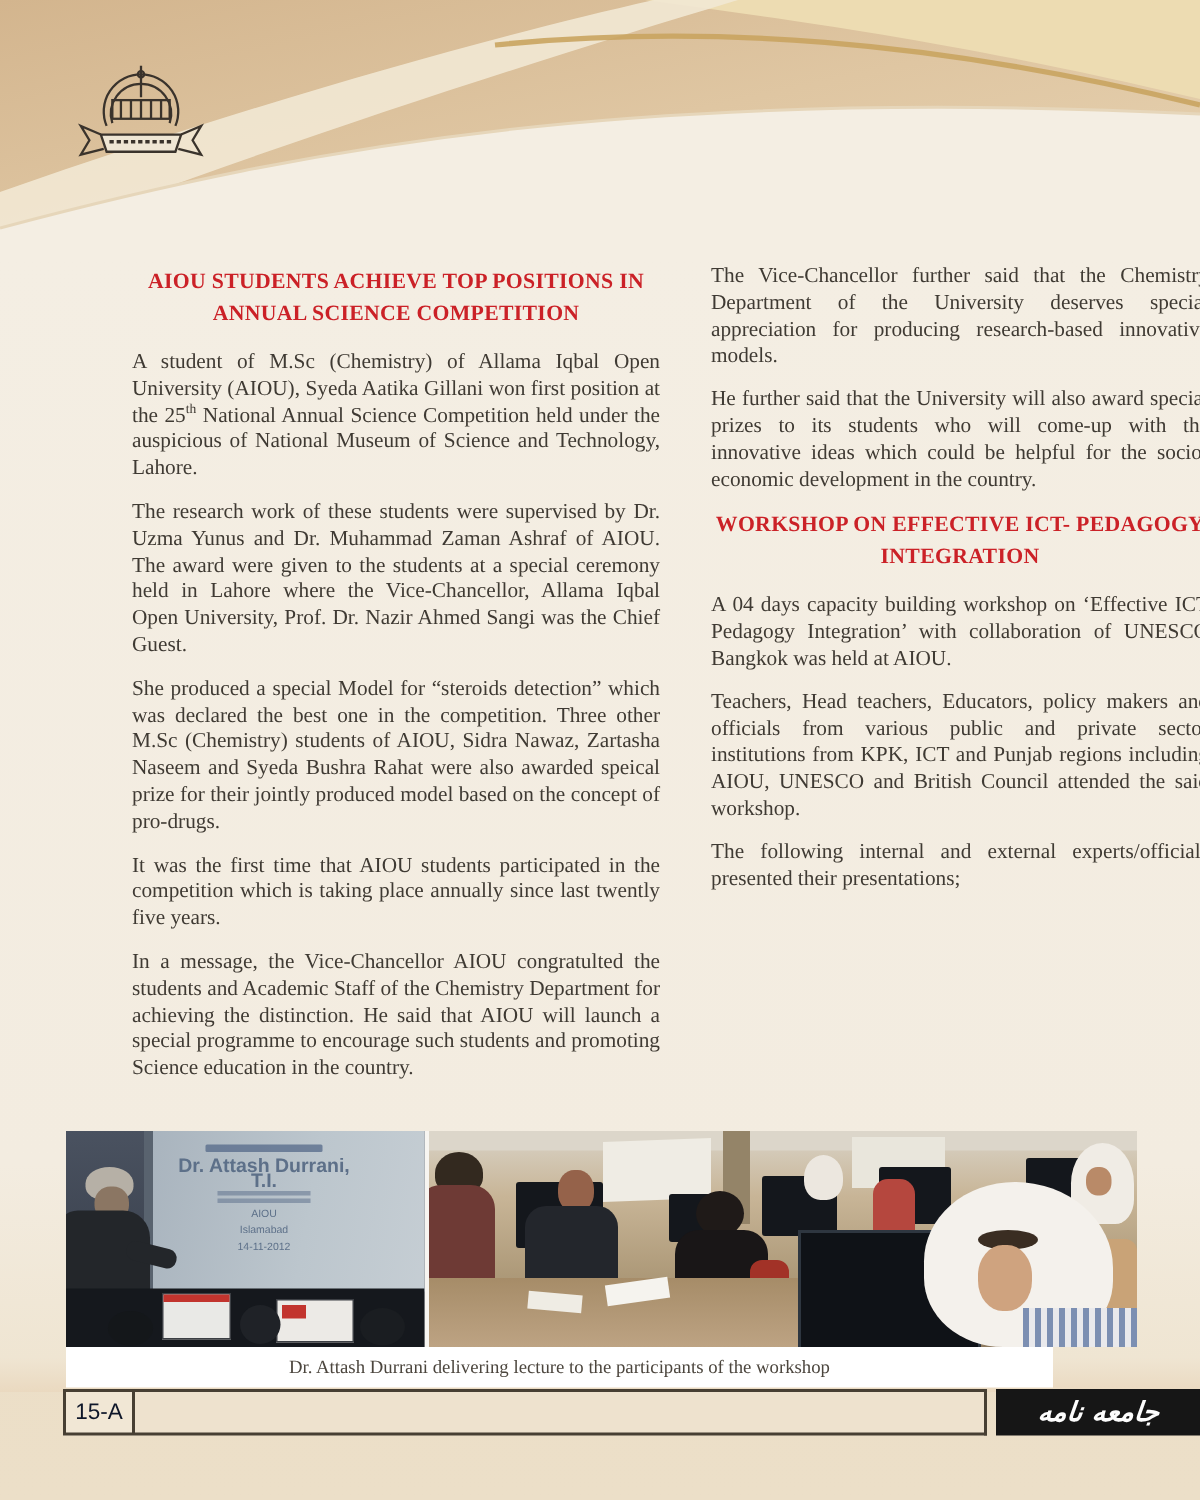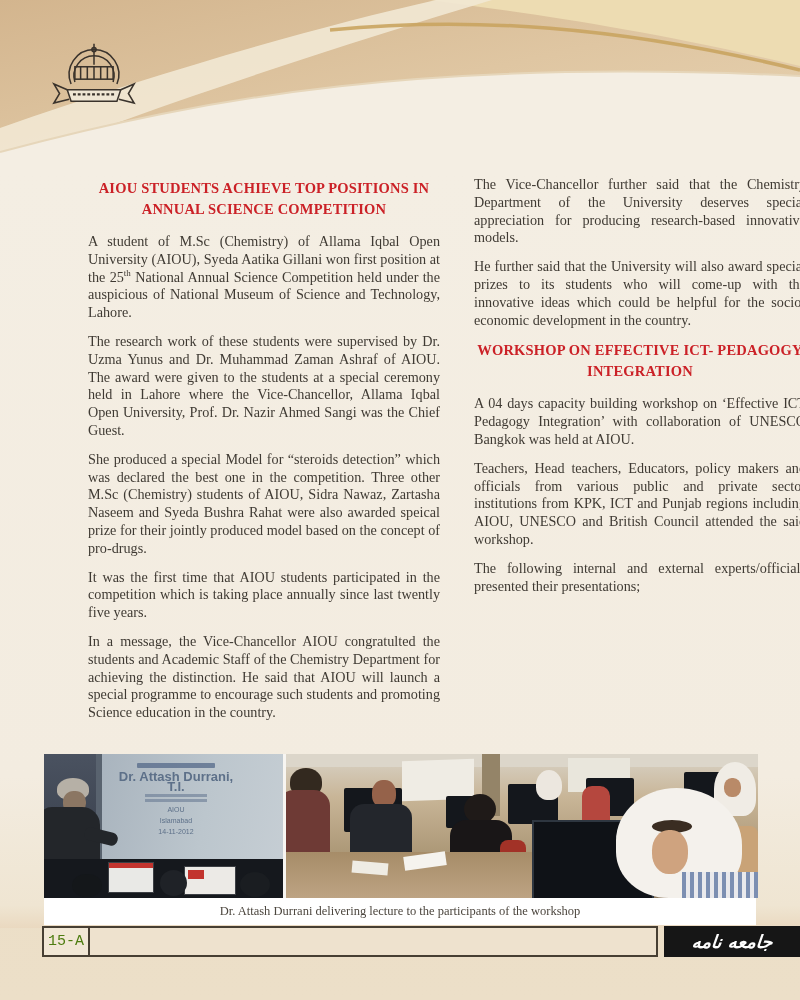--- a/index.html
+++ b/index.html
@@ -79,29 +79,29 @@
   .fg-scarf{left:330px;top:34px;width:126px;height:110px;border-radius:48% 52% 40% 42%;background:#f4f1ec;}
   .fg-hairline{left:366px;top:66px;width:40px;height:13px;border-radius:50%;background:#3a2d22;}
   .fg-face{left:366px;top:76px;width:36px;height:44px;border-radius:46%;background:#cfa37f;}
   .stripes{left:396px;top:118px;width:76px;height:26px;
       background:repeating-linear-gradient(90deg,#7c8fb2 0 4px,#e9e9ec 4px 8px);}
   .desk-tan{left:0;top:98px;width:252px;height:46px;background:linear-gradient(180deg,#a68c68,#bda383);}
   .paper1{left:118px;top:100px;width:42px;height:14px;background:#f5f3ee;transform:rotate(-8deg);}
   .paper2{left:66px;top:108px;width:36px;height:12px;background:#efece4;transform:rotate(5deg);}
   .chair-tan{left:442px;top:72px;width:30px;height:72px;border-radius:8px 8px 0 0;background:#c9a377;}
   
-  .caption{position:absolute;left:44px;top:898px;width:712px;height:27px;background:#ffffff;
+  .caption{position:absolute;left:44px;top:898px;width:658px;height:27px;background:#ffffff;
       display:flex;align-items:center;justify-content:center;
       color:#4c463e;font-size:12.5px;}
   
   .footer{position:absolute;left:0;top:926px;width:800px;height:31px;display:flex;align-items:stretch;}
   .f-spacer{width:42px;}
   .page-box{width:44px;border:2px solid #473f33;background:#f1e7d5;
       display:flex;align-items:center;justify-content:center;
-      font-family:Liberation Mono, monospace;font-size:15px;color:#4d7c0f;}
+      font-family:Liberation Sans, sans-serif;font-size:15px;color:#0f172a;}
   .rule-bar{width:566px;border:2px solid #473f33;border-left:none;background:#eee2ce;}
   .f-gap{width:6px;}
   .brand-box{flex:1;background:#161616;display:flex;align-items:center;justify-content:center;}
   .brand-box span{color:#fdfdfd;font-family:"DejaVu Sans",sans-serif;
       font-size:18px;font-weight:bold;font-style:italic;transform:skewX(-6deg);}
 </style>
 </head>
 <body>
 
 <div class="page">

